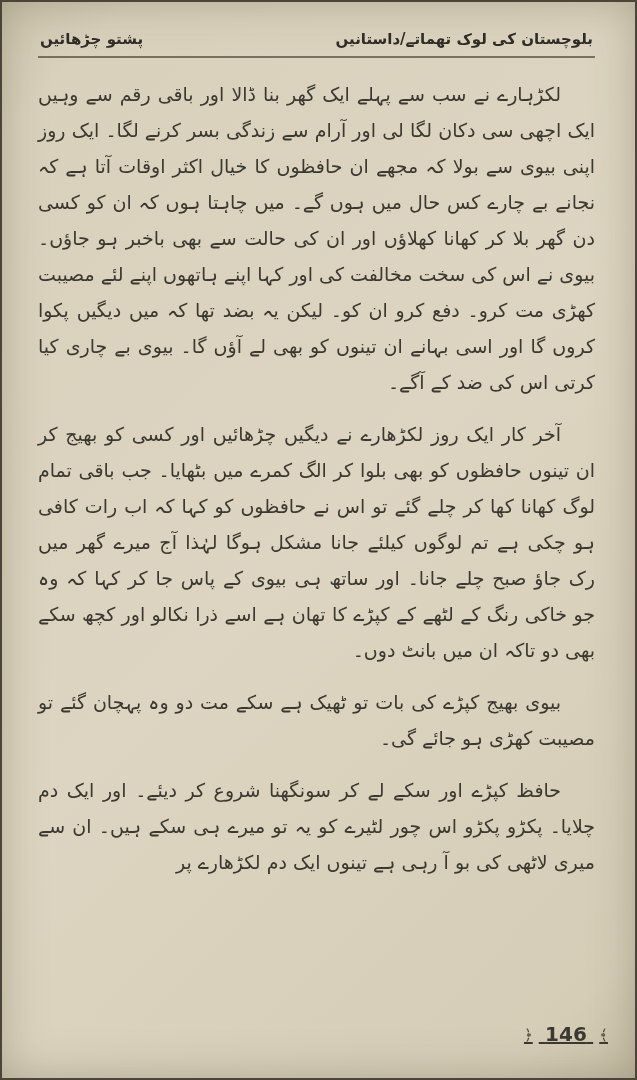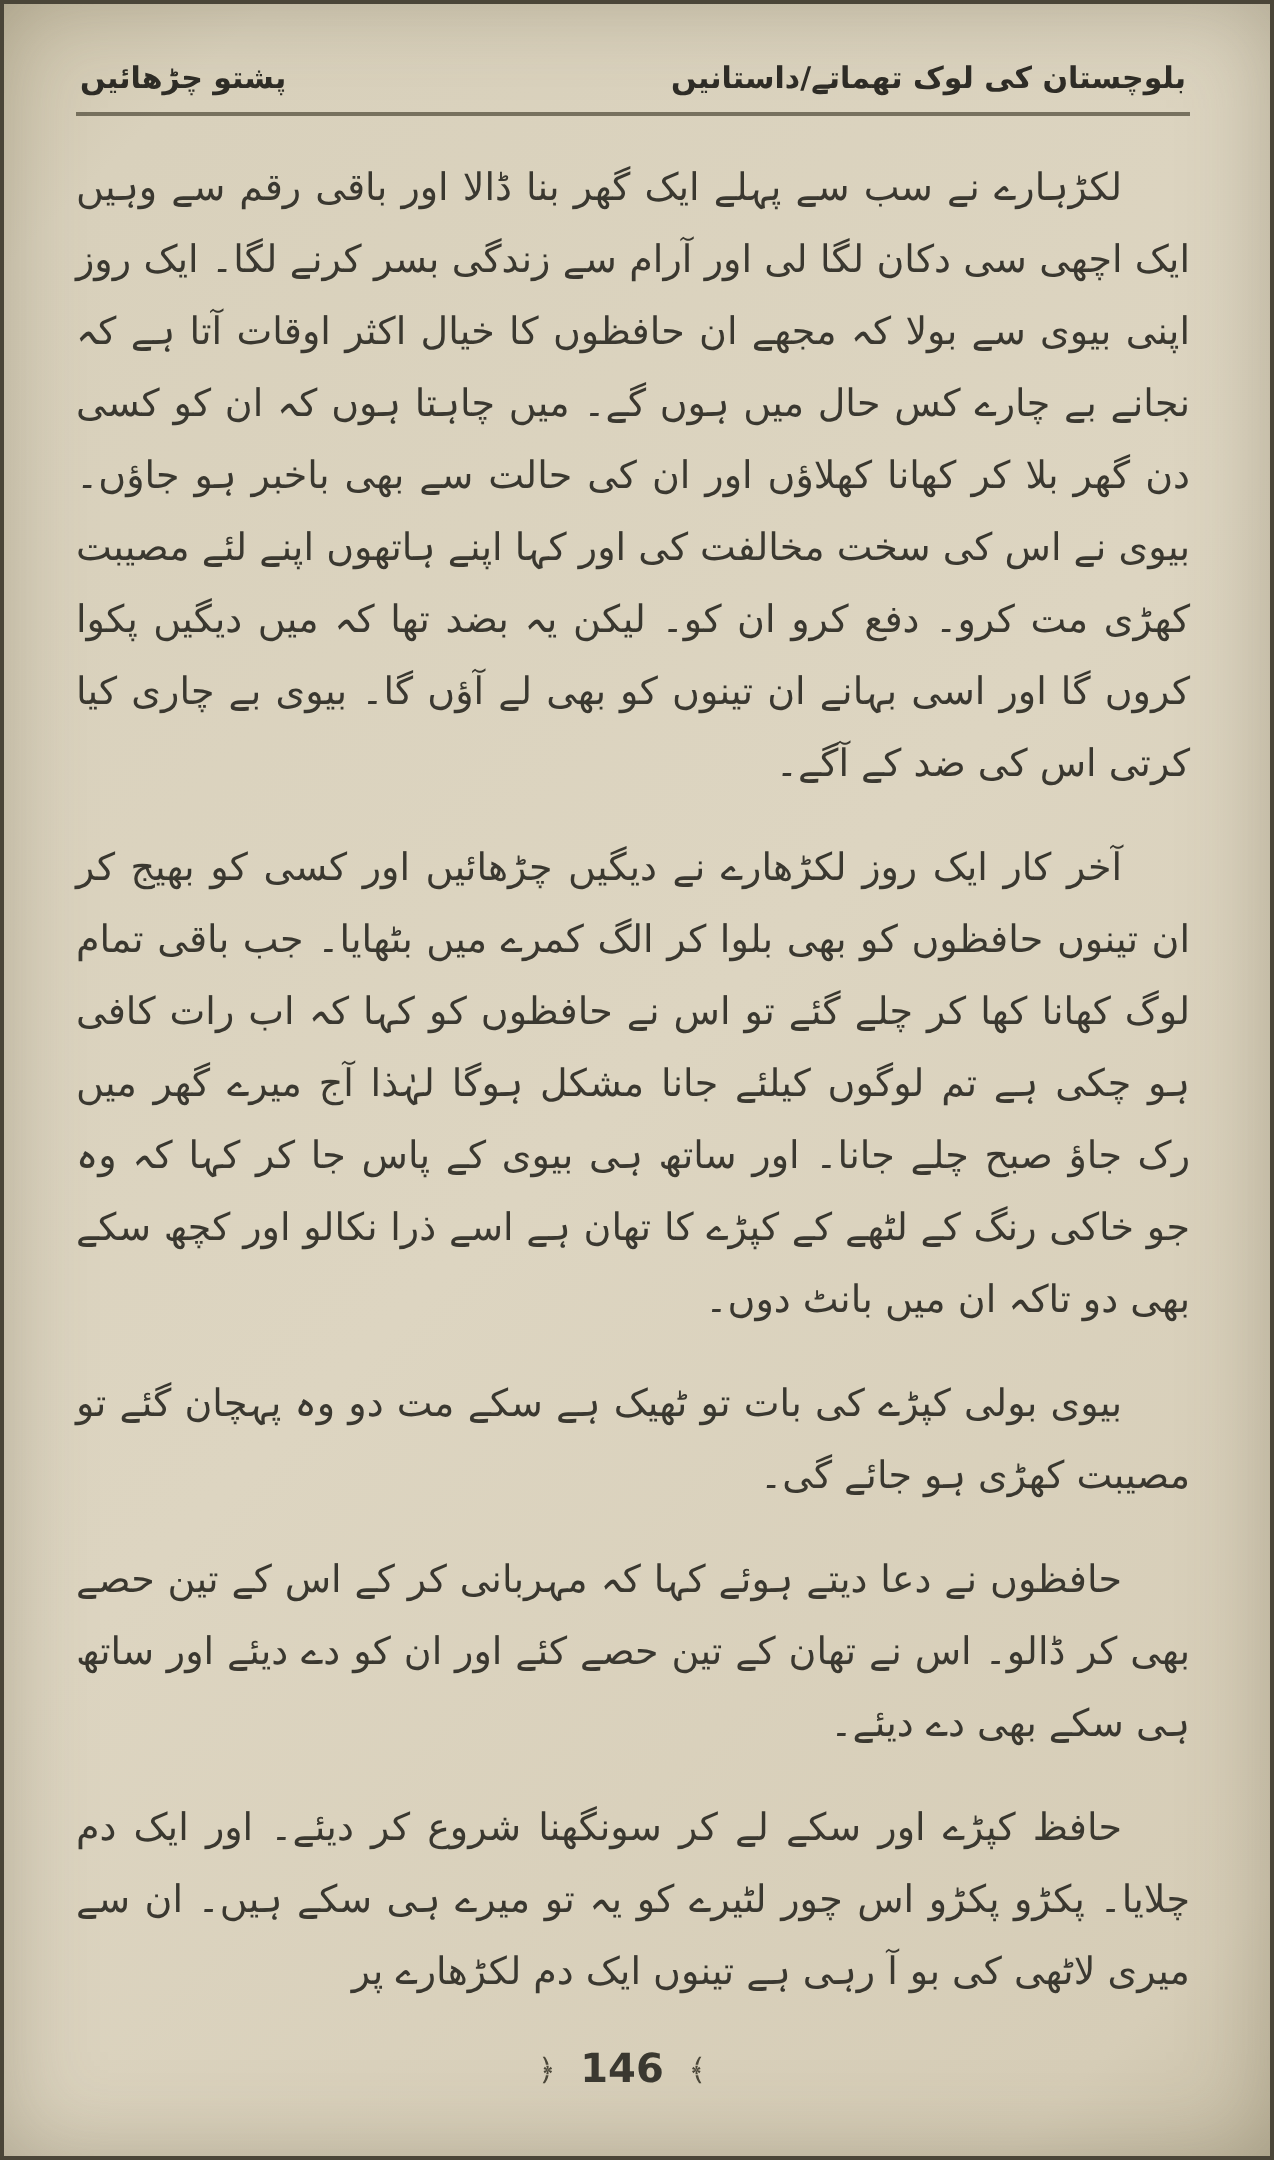--- a/index.html
+++ b/index.html
@@ -51,24 +51,24 @@
   }
   .body-text p {
     margin: 16px 0 15px 0;
     text-indent: 34px;
   }
   .page-footer {
     position: absolute;
     bottom: 26px;
     left: 0;
     right: 15px;
-    text-align: center;
     font-size: 20px;
     color: #3a3830;
     letter-spacing: 2px;
+    text-decoration: underline;
   }
   .ornament {
     font-size: 15px;
     color: #4a4638;
     position: relative;
     top: -1px;
     padding: 0 6px;
   }
   .page-number {
     font-weight: bold;
@@ -82,22 +82,21 @@
 
     <div class="page-header">
       <span>بلوچستان کی لوک تھماتے/داستانیں</span>
       <span>پشتو چڑھائیں</span>
     </div>
     <hr class="header-rule">
 
     <div class="body-text">
       <p>لکڑہارے نے سب سے پہلے ایک گھر بنا ڈالا اور باقی رقم سے وہیں ایک اچھی سی دکان لگا لی اور آرام سے زندگی بسر کرنے لگا۔ ایک روز اپنی بیوی سے بولا کہ مجھے ان حافظوں کا خیال اکثر اوقات آتا ہے کہ نجانے بے چارے کس حال میں ہوں گے۔ میں چاہتا ہوں کہ ان کو کسی دن گھر بلا کر کھانا کھلاؤں اور ان کی حالت سے بھی باخبر ہو جاؤں۔ بیوی نے اس کی سخت مخالفت کی اور کہا اپنے ہاتھوں اپنے لئے مصیبت کھڑی مت کرو۔ دفع کرو ان کو۔ لیکن یہ بضد تھا کہ میں دیگیں پکوا کروں گا اور اسی بہانے ان تینوں کو بھی لے آؤں گا۔ بیوی بے چاری کیا کرتی اس کی ضد کے آگے۔</p>
       <p>آخر کار ایک روز لکڑھارے نے دیگیں چڑھائیں اور کسی کو بھیج کر ان تینوں حافظوں کو بھی بلوا کر الگ کمرے میں بٹھایا۔ جب باقی تمام لوگ کھانا کھا کر چلے گئے تو اس نے حافظوں کو کہا کہ اب رات کافی ہو چکی ہے تم لوگوں کیلئے جانا مشکل ہوگا لہٰذا آج میرے گھر میں رک جاؤ صبح چلے جانا۔ اور ساتھ ہی بیوی کے پاس جا کر کہا کہ وہ جو خاکی رنگ کے لٹھے کے کپڑے کا تھان ہے اسے ذرا نکالو اور کچھ سکے بھی دو تاکہ ان میں بانٹ دوں۔</p>
-      <p>بیوی بولی کپڑے کی بات تو ٹھیک ہے سکے مت دو وہ پہچان گئے تو مصیبت کھڑی ہو جائے گی۔</p>
-      <p>حافظوں نے دعا دیتے ہوئے کہا کہ مہربانی کر کے اس کے تین حصے بھی کر ڈالو۔ اس نے تھان کے تین حصے کئے اور ان کو دے دیئے اور ساتھ ہی سکے بھی دے دیئے۔</p>
+      <p>بیوی بھیج کپڑے کی بات تو ٹھیک ہے سکے مت دو وہ پہچان گئے تو مصیبت کھڑی ہو جائے گی۔</p>
       <p>حافظ کپڑے اور سکے لے کر سونگھنا شروع کر دیئے۔ اور ایک دم چلایا۔ پکڑو پکڑو اس چور لٹیرے کو یہ تو میرے ہی سکے ہیں۔ ان سے میری لاٹھی کی بو آ رہی ہے تینوں ایک دم لکڑھارے پر</p>
     </div>
 
     <div class="page-footer">
       <span class="ornament">﴾</span>
       <span class="page-number">146</span>
       <span class="ornament">﴿</span>
     </div>
 
   </div>

